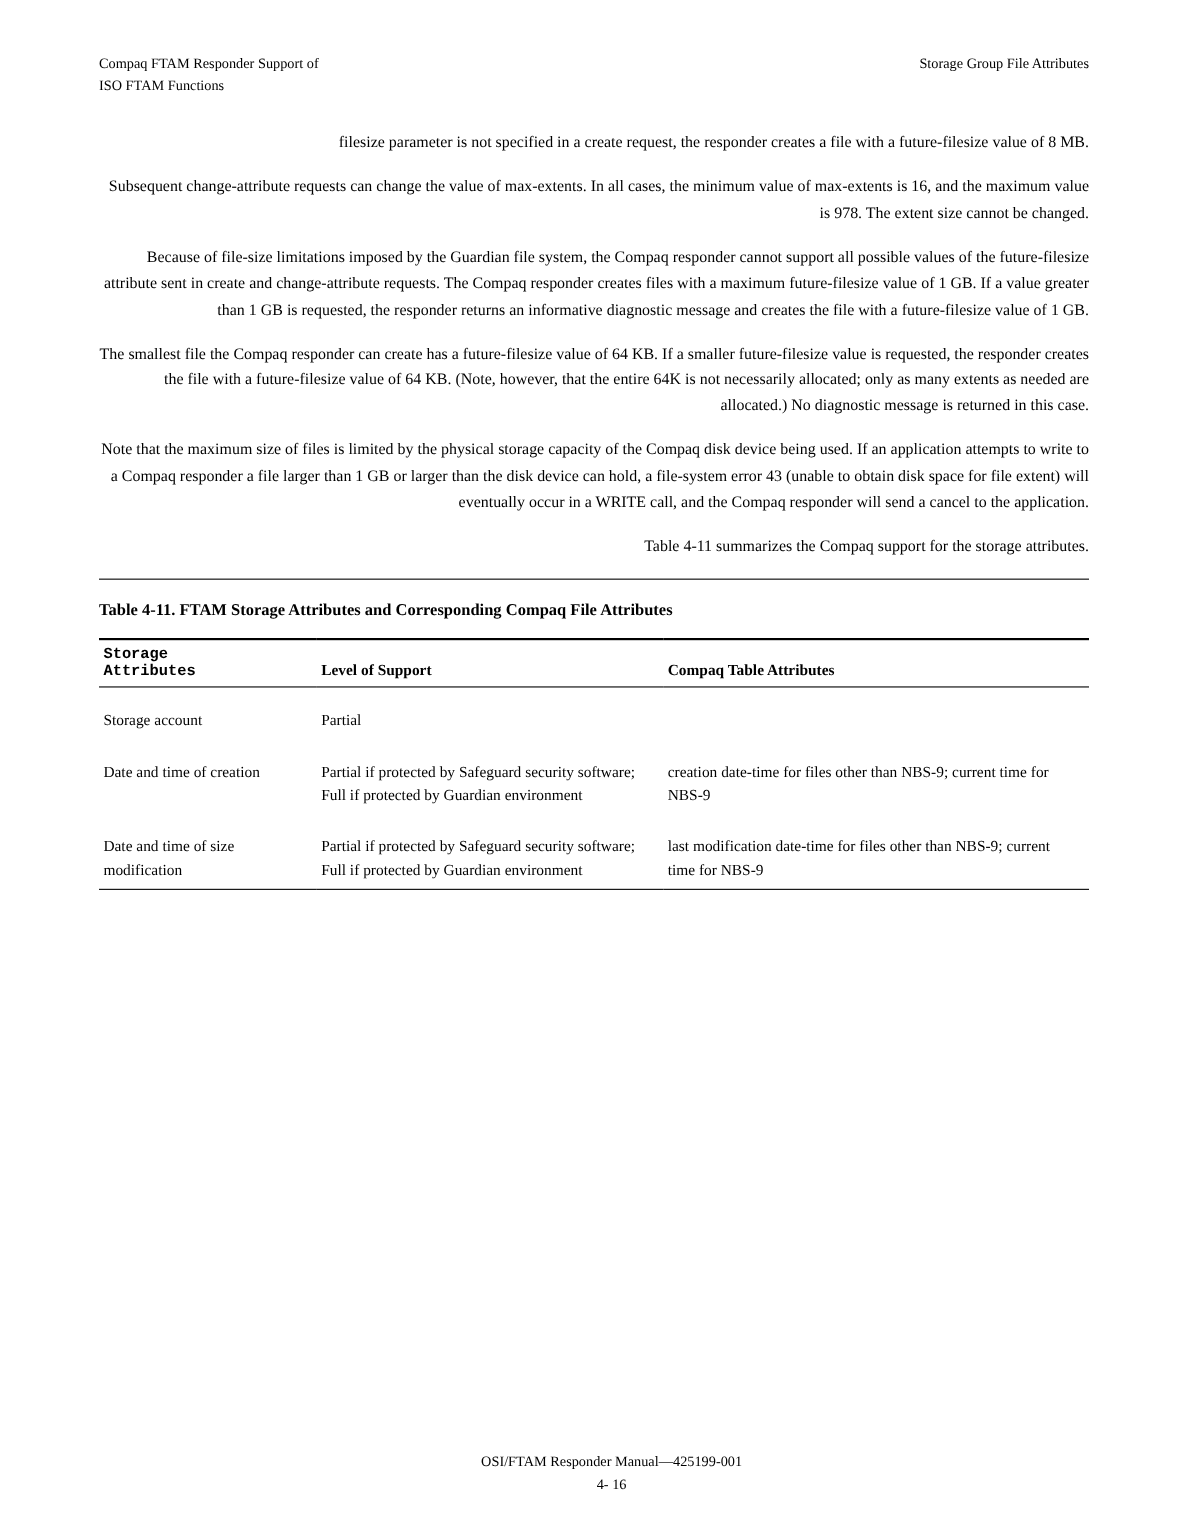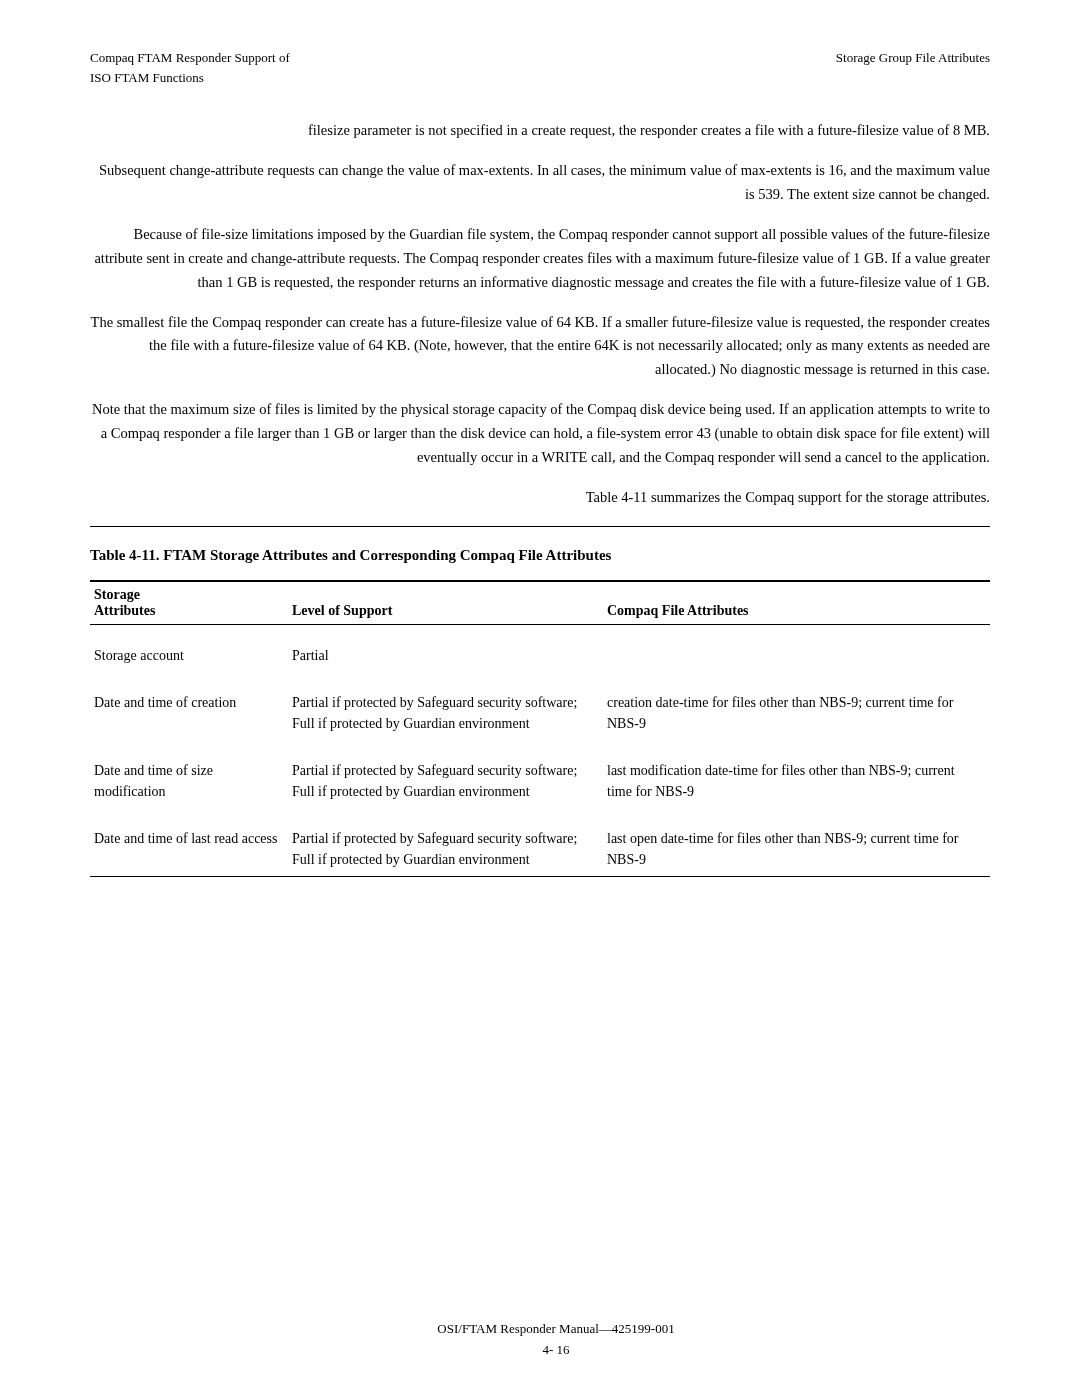--- a/index.html
+++ b/index.html
@@ -77,21 +77,21 @@
     .attr-table tbody tr td {
       padding: 20px 8px 6px 4px;
       vertical-align: top;
       line-height: 1.5;
     }
 
     .attr-table tbody tr:last-child td {
       border-bottom: 1.5px solid #000;
     }
 
-    .col-storage { width: 22%; }
+    .col-storage { width: 22%; font-family: Liberation Mono, monospace; }
     .col-level   { width: 35%; }
     .col-compaq  { width: 43%; }
 
     .header-storage-top {
       font-weight: bold;
     }
 
     
     .page-footer {
       position: absolute;
@@ -118,39 +118,39 @@
     <div class="page-header-left">
       <div>Compaq FTAM Responder Support of</div>
       <div>ISO FTAM Functions</div>
     </div>
     <div class="page-header-right">
       <div>Storage Group File Attributes</div>
     </div>
   </div>
 
   <p class="body-text">filesize parameter is not specified in a create request, the responder creates a file with a future-filesize value of 8 MB.</p>
-  <p class="body-text">Subsequent change-attribute requests can change the value of max-extents.  In all cases, the minimum value of max-extents is 16, and the maximum value is 539.  The extent size cannot be changed.</p>
+  <p class="body-text">Subsequent change-attribute requests can change the value of max-extents.  In all cases, the minimum value of max-extents is 16, and the maximum value is 978.  The extent size cannot be changed.</p>
   <p class="body-text">Because of file-size limitations imposed by the Guardian file system, the Compaq responder cannot support all possible values of the future-filesize attribute sent in create and change-attribute requests.  The Compaq responder creates files with a maximum future-filesize value of 1 GB.  If a value greater than 1 GB is requested, the responder returns an informative diagnostic message and creates the file with a future-filesize value of 1 GB.</p>
   <p class="body-text">The smallest file the Compaq responder can create has a future-filesize value of 64 KB.  If a smaller future-filesize value is requested, the responder creates the file with a future-filesize value of 64 KB.  (Note, however, that the entire 64K is not necessarily allocated; only as many extents as needed are allocated.)  No diagnostic message is returned in this case.</p>
   <p class="body-text">Note that the maximum size of files is limited by the physical storage capacity of the Compaq disk device being used.  If an application attempts to write to a Compaq responder a file larger than 1 GB or larger than the disk device can hold, a file-system error 43 (unable to obtain disk space for file extent) will eventually occur in a WRITE call, and the Compaq responder will send a cancel to the application.</p>
   <p class="body-text">Table 4-11 summarizes the Compaq support for the storage attributes.</p>
 
   <div class="table-section">
     <hr class="section-rule">
     <div class="table-title">Table 4-11.  FTAM Storage Attributes and Corresponding Compaq File Attributes</div>
 
     <table class="attr-table">
       <thead>
         <tr>
           <th class="col-storage">
             <span class="header-storage-top">Storage</span><br>
             <span>Attributes</span>
           </th>
           <th class="col-level">Level of Support</th>
-          <th class="col-compaq">Compaq File Attributes</th>
+          <th class="col-compaq">Compaq Table Attributes</th>
         </tr>
       </thead>
       <tbody>
 
         <tr>
           <td>Storage account</td>
           <td>Partial</td>
           <td></td>
         </tr>
 
@@ -159,25 +159,20 @@
           <td>Partial if protected by Safeguard security software; Full if protected by Guardian environment</td>
           <td>creation date-time for files other than NBS-9; current time for NBS-9</td>
         </tr>
 
         <tr>
           <td>Date and time of size modification</td>
           <td>Partial if protected by Safeguard security software; Full if protected by Guardian environment</td>
           <td>last modification date-time for files other than NBS-9; current time for NBS-9</td>
         </tr>
 
-        <tr>
-          <td>Date and time of last read access</td>
-          <td>Partial if protected by Safeguard security software; Full if protected by Guardian environment</td>
-          <td>last open date-time for files other than NBS-9; current time for NBS-9</td>
-        </tr>
 
       </tbody>
     </table>
   </div>
 
   <div class="page-footer">
     <div>OSI/FTAM Responder Manual—425199-001</div>
     <div>4- 16</div>
   </div>
 

